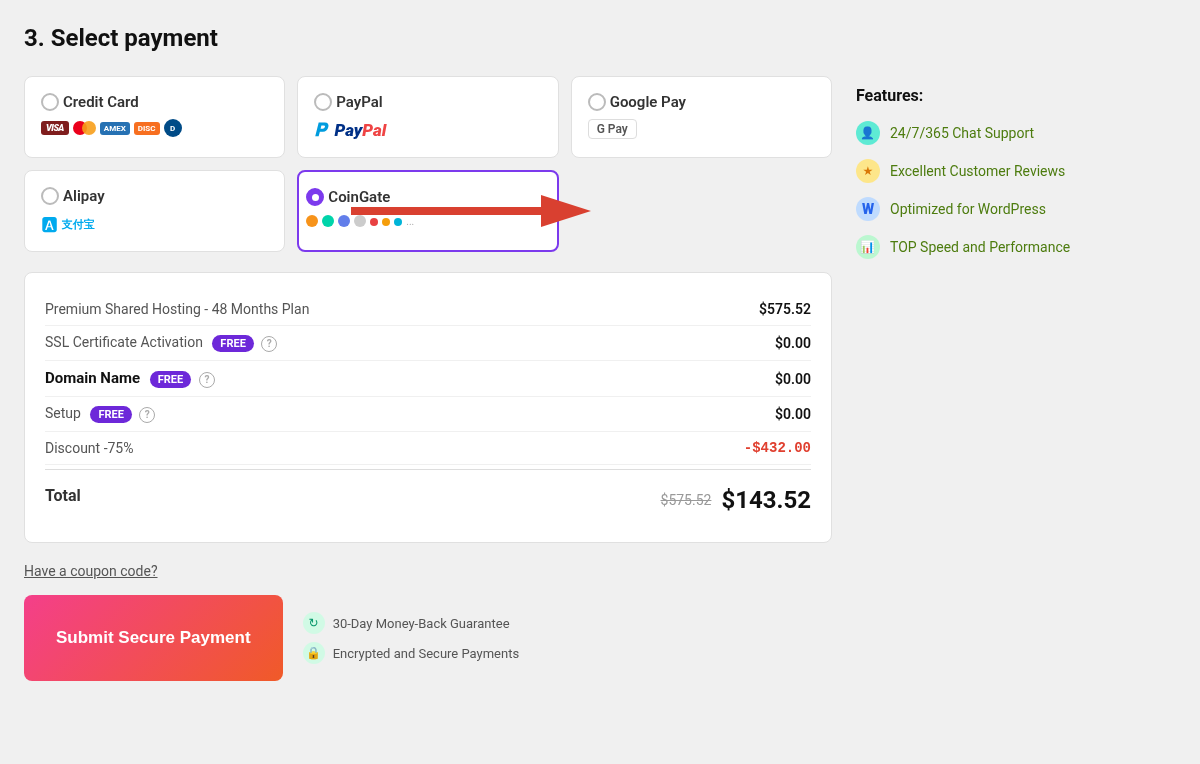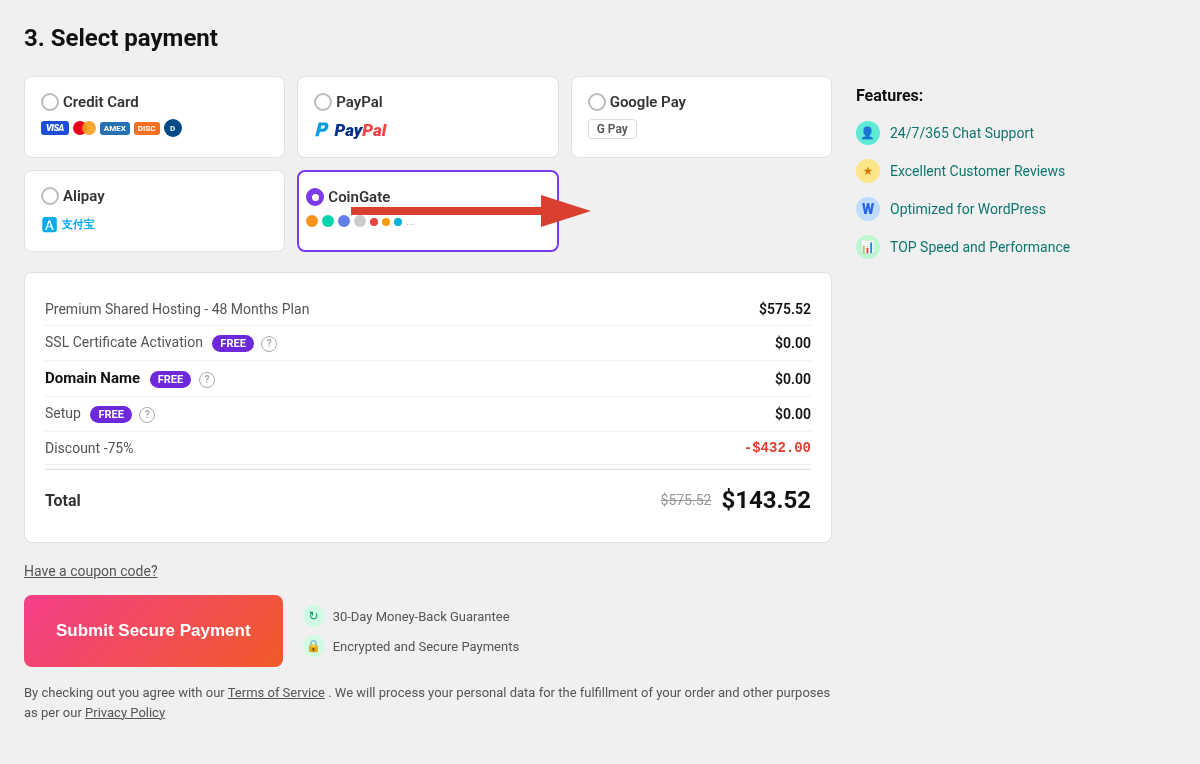--- a/index.html
+++ b/index.html
@@ -75,21 +75,21 @@
     }
     .payment-icons {
       display: flex;
       align-items: center;
       gap: 4px;
       flex-wrap: wrap;
       margin-top: 4px;
     }
     
     .brand-visa {
-      background: #1d4ed8;
+      background: #7f1d1d;
       color: #fff;
       font-size: 9px;
       font-weight: 900;
       font-style: italic;
       padding: 2px 5px;
       border-radius: 3px;
       letter-spacing: -0.5px;
     }
     .brand-mc {
       display: flex;
@@ -215,21 +215,20 @@
       border: 1.5px solid #aaa;
       color: #aaa;
       font-size: 10px;
       font-weight: 700;
       cursor: pointer;
       margin-left: 4px;
     }
     .total-row {
       display: flex;
       justify-content: space-between;
-      align-items: center;
       padding: 16px 0 8px;
     }
     .total-label { font-weight: 700; font-size: 16px; }
     .total-value-group { display: flex; align-items: center; gap: 10px; }
     .total-old { text-decoration: line-through; color: #999; font-size: 14px; }
     .total-new { font-size: 24px; font-weight: 700; color: #111; }
     .coupon-link {
       color: #555;
       text-decoration: underline;
       cursor: pointer;
@@ -242,21 +241,21 @@
       display: flex;
       align-items: center;
       gap: 20px;
       margin-bottom: 16px;
     }
     .submit-btn {
       background: linear-gradient(135deg, #f43f8a, #f05a28);
       color: #fff;
       border: none;
       border-radius: 8px;
-      padding: 26px 32px;
+      padding: 33px 32px;
       font-size: 17px;
       font-weight: 700;
       cursor: pointer;
       white-space: nowrap;
       flex-shrink: 0;
     }
     .trust-items {
       display: flex;
       flex-direction: column;
       gap: 8px;
@@ -318,21 +317,21 @@
       display: flex;
       align-items: center;
       justify-content: center;
       font-size: 12px;
       flex-shrink: 0;
     }
     .fi-teal { background: #5eead4; color: #0f766e; }
     .fi-yellow { background: #fde68a; color: #d97706; }
     .fi-blue { background: #bfdbfe; color: #2563eb; }
     .fi-green { background: #bbf7d0; color: #16a34a; }
-    .feature-text { font-size: 14px; color: #0f766e; }
+    .feature-text { font-size: 14px; color: #4d7c0f; }
   </style>
 </head>
 <body>
 
 <h1 class="page-title">3. Select payment</h1>
 
 <div class="layout">
   <div class="main-col">
 
     <div class="payment-row">
@@ -484,26 +483,20 @@
           <div class="trust-icon green">↻</div>
           <span>30-Day Money-Back Guarantee</span>
         </div>
         <div class="trust-item">
           <div class="trust-icon green">🔒</div>
           <span>Encrypted and Secure Payments</span>
         </div>
       </div>
     </div>
 
-    <p class="legal-text">
-      <span>By checking out you agree with our </span>
-      <a class="legal-link">Terms of Service</a>
-      <span>. We will process your personal data for the fulfillment of your order and other purposes as per our </span>
-      <a class="legal-link">Privacy Policy</a>
-    </p>
 
   </div>
 
   <div class="side-col">
     <h3 class="features-title">Features:</h3>
 
     <div class="feature-item">
       <div class="feature-icon fi-teal">👤</div>
       <span class="feature-text">24/7/365 Chat Support</span>
     </div>

